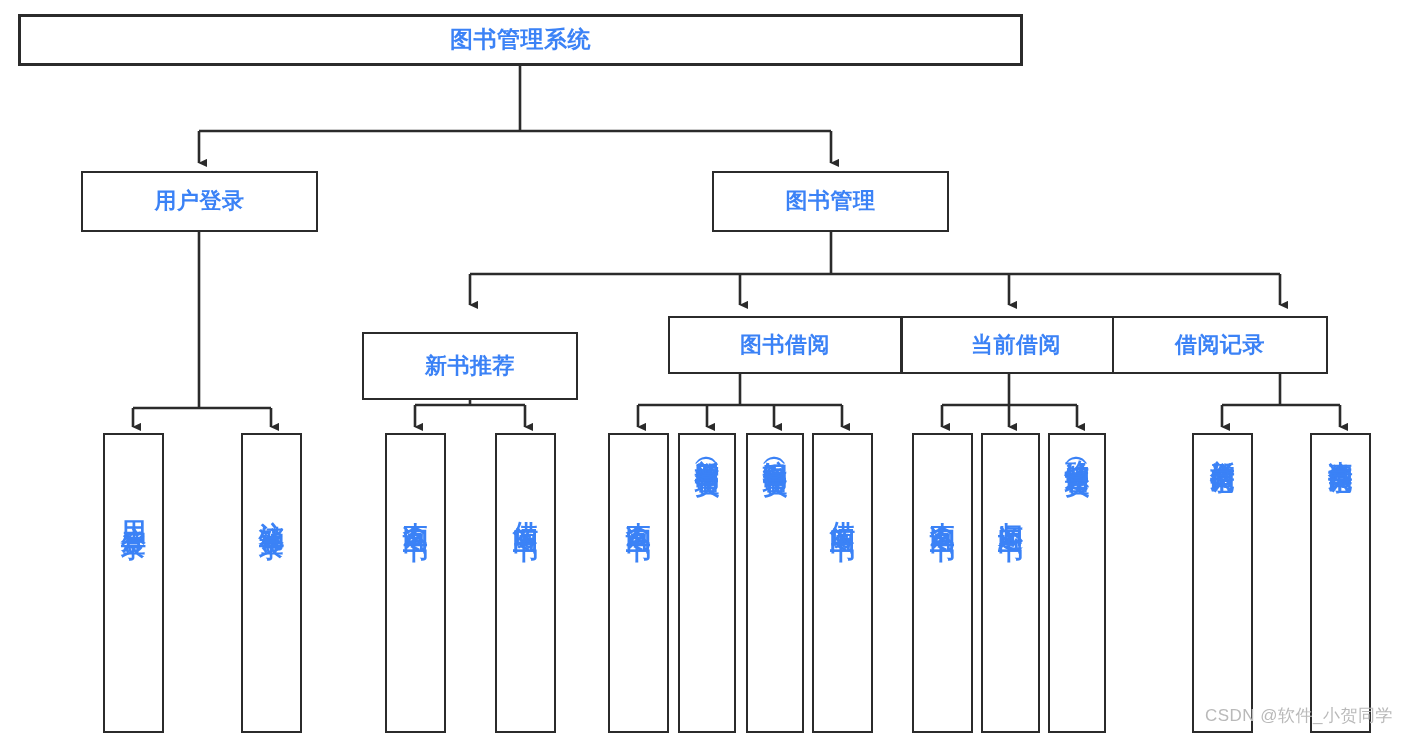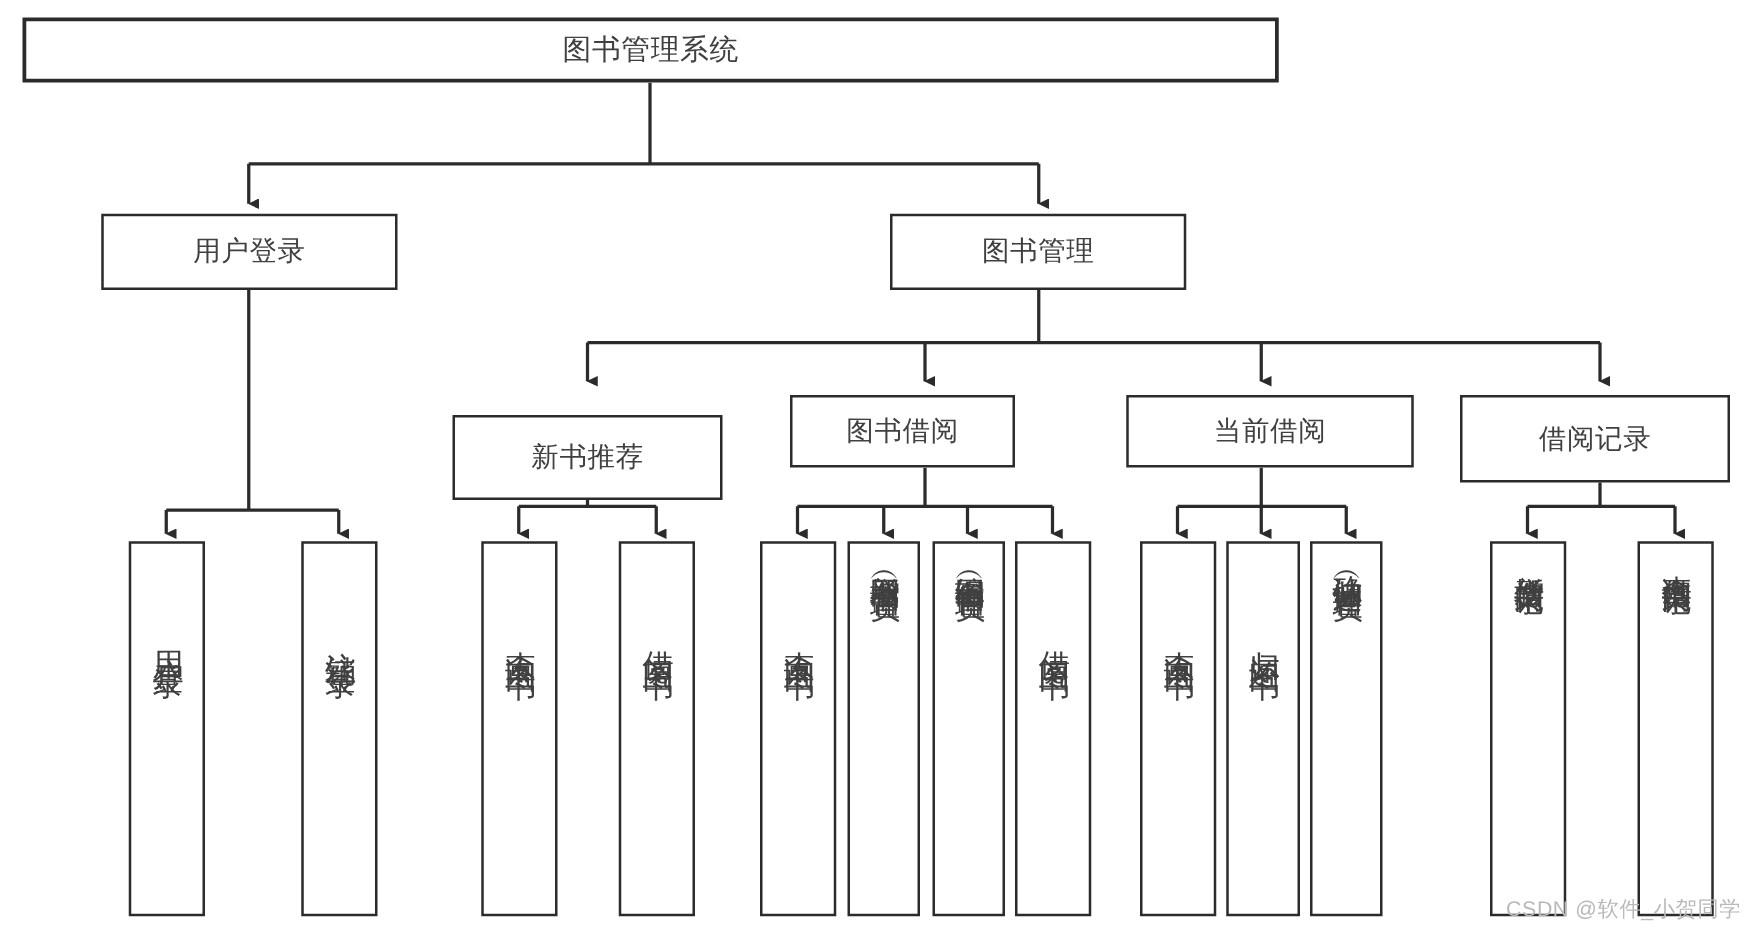--- a/index.html
+++ b/index.html
@@ -26,21 +26,22 @@
     pointer-events: none;
   }
   .node {
     position: absolute;
     box-sizing: border-box;
     background: #ffffff;
     border: 2.5px solid #2b2b2b;
     display: flex;
     align-items: center;
     justify-content: center;
-    color: #404040;
+    color: #3b82f6;
+    font-weight: bold;
   }
   .node-label {
     text-align: center;
     line-height: 1.12;
     white-space: pre;
   }
   .node.root {
     border-width: 3px;
   }
   .node.root .node-label {
@@ -66,21 +67,21 @@
   .node.leaf.tall .node-label {
     font-size: 24px;
     letter-spacing: 2px;
   }
   .node.leaf.mid .node-label {
     padding-top: 60px;
   }
   .watermark {
     position: absolute;
     right: 12px;
-    bottom: 8px;
+    bottom: 20px;
     font-size: 17px;
     color: #b9b9b9;
     letter-spacing: 0.5px;
     white-space: nowrap;
     user-select: none;
   }
 </style>
 </head>
 <body>
 
@@ -143,27 +144,27 @@
   <div class="node branch" style="left:81px; top:171px; width:237px; height:61px;">
     <span class="node-label">用户登录</span>
   </div>
   <div class="node branch" style="left:712px; top:171px; width:237px; height:61px;align-items:center;">
     <span class="node-label">图书管理</span>
   </div>
 
   <div class="node branch" style="left:362px; top:332px; width:216px; height:68px;">
     <span class="node-label">新书推荐</span>
   </div>
-  <div class="node branch" style="left:632px; top:316px; width:180px; height:58px;">
+  <div class="node branch" style="left:668px; top:316px; width:234px; height:58px;">
     <span class="node-label">图书借阅</span>
   </div>
   <div class="node branch" style="left:901px; top:316px; width:230px; height:58px;">
     <span class="node-label">当前借阅</span>
   </div>
-  <div class="node branch" style="left:1168px; top:316px; width:216px; height:70px;">
+  <div class="node branch" style="left:1112px; top:316px; width:216px; height:58px;">
     <span class="node-label">借阅记录</span>
   </div>
 
   <div class="node leaf mid" style="left:103px; top:433px; width:61px; height:300px;">
     <span class="node-label">用户登录</span>
   </div>
   <div class="node leaf mid" style="left:241px; top:433px; width:61px; height:300px;">
     <span class="node-label">注销登录</span>
   </div>
 

